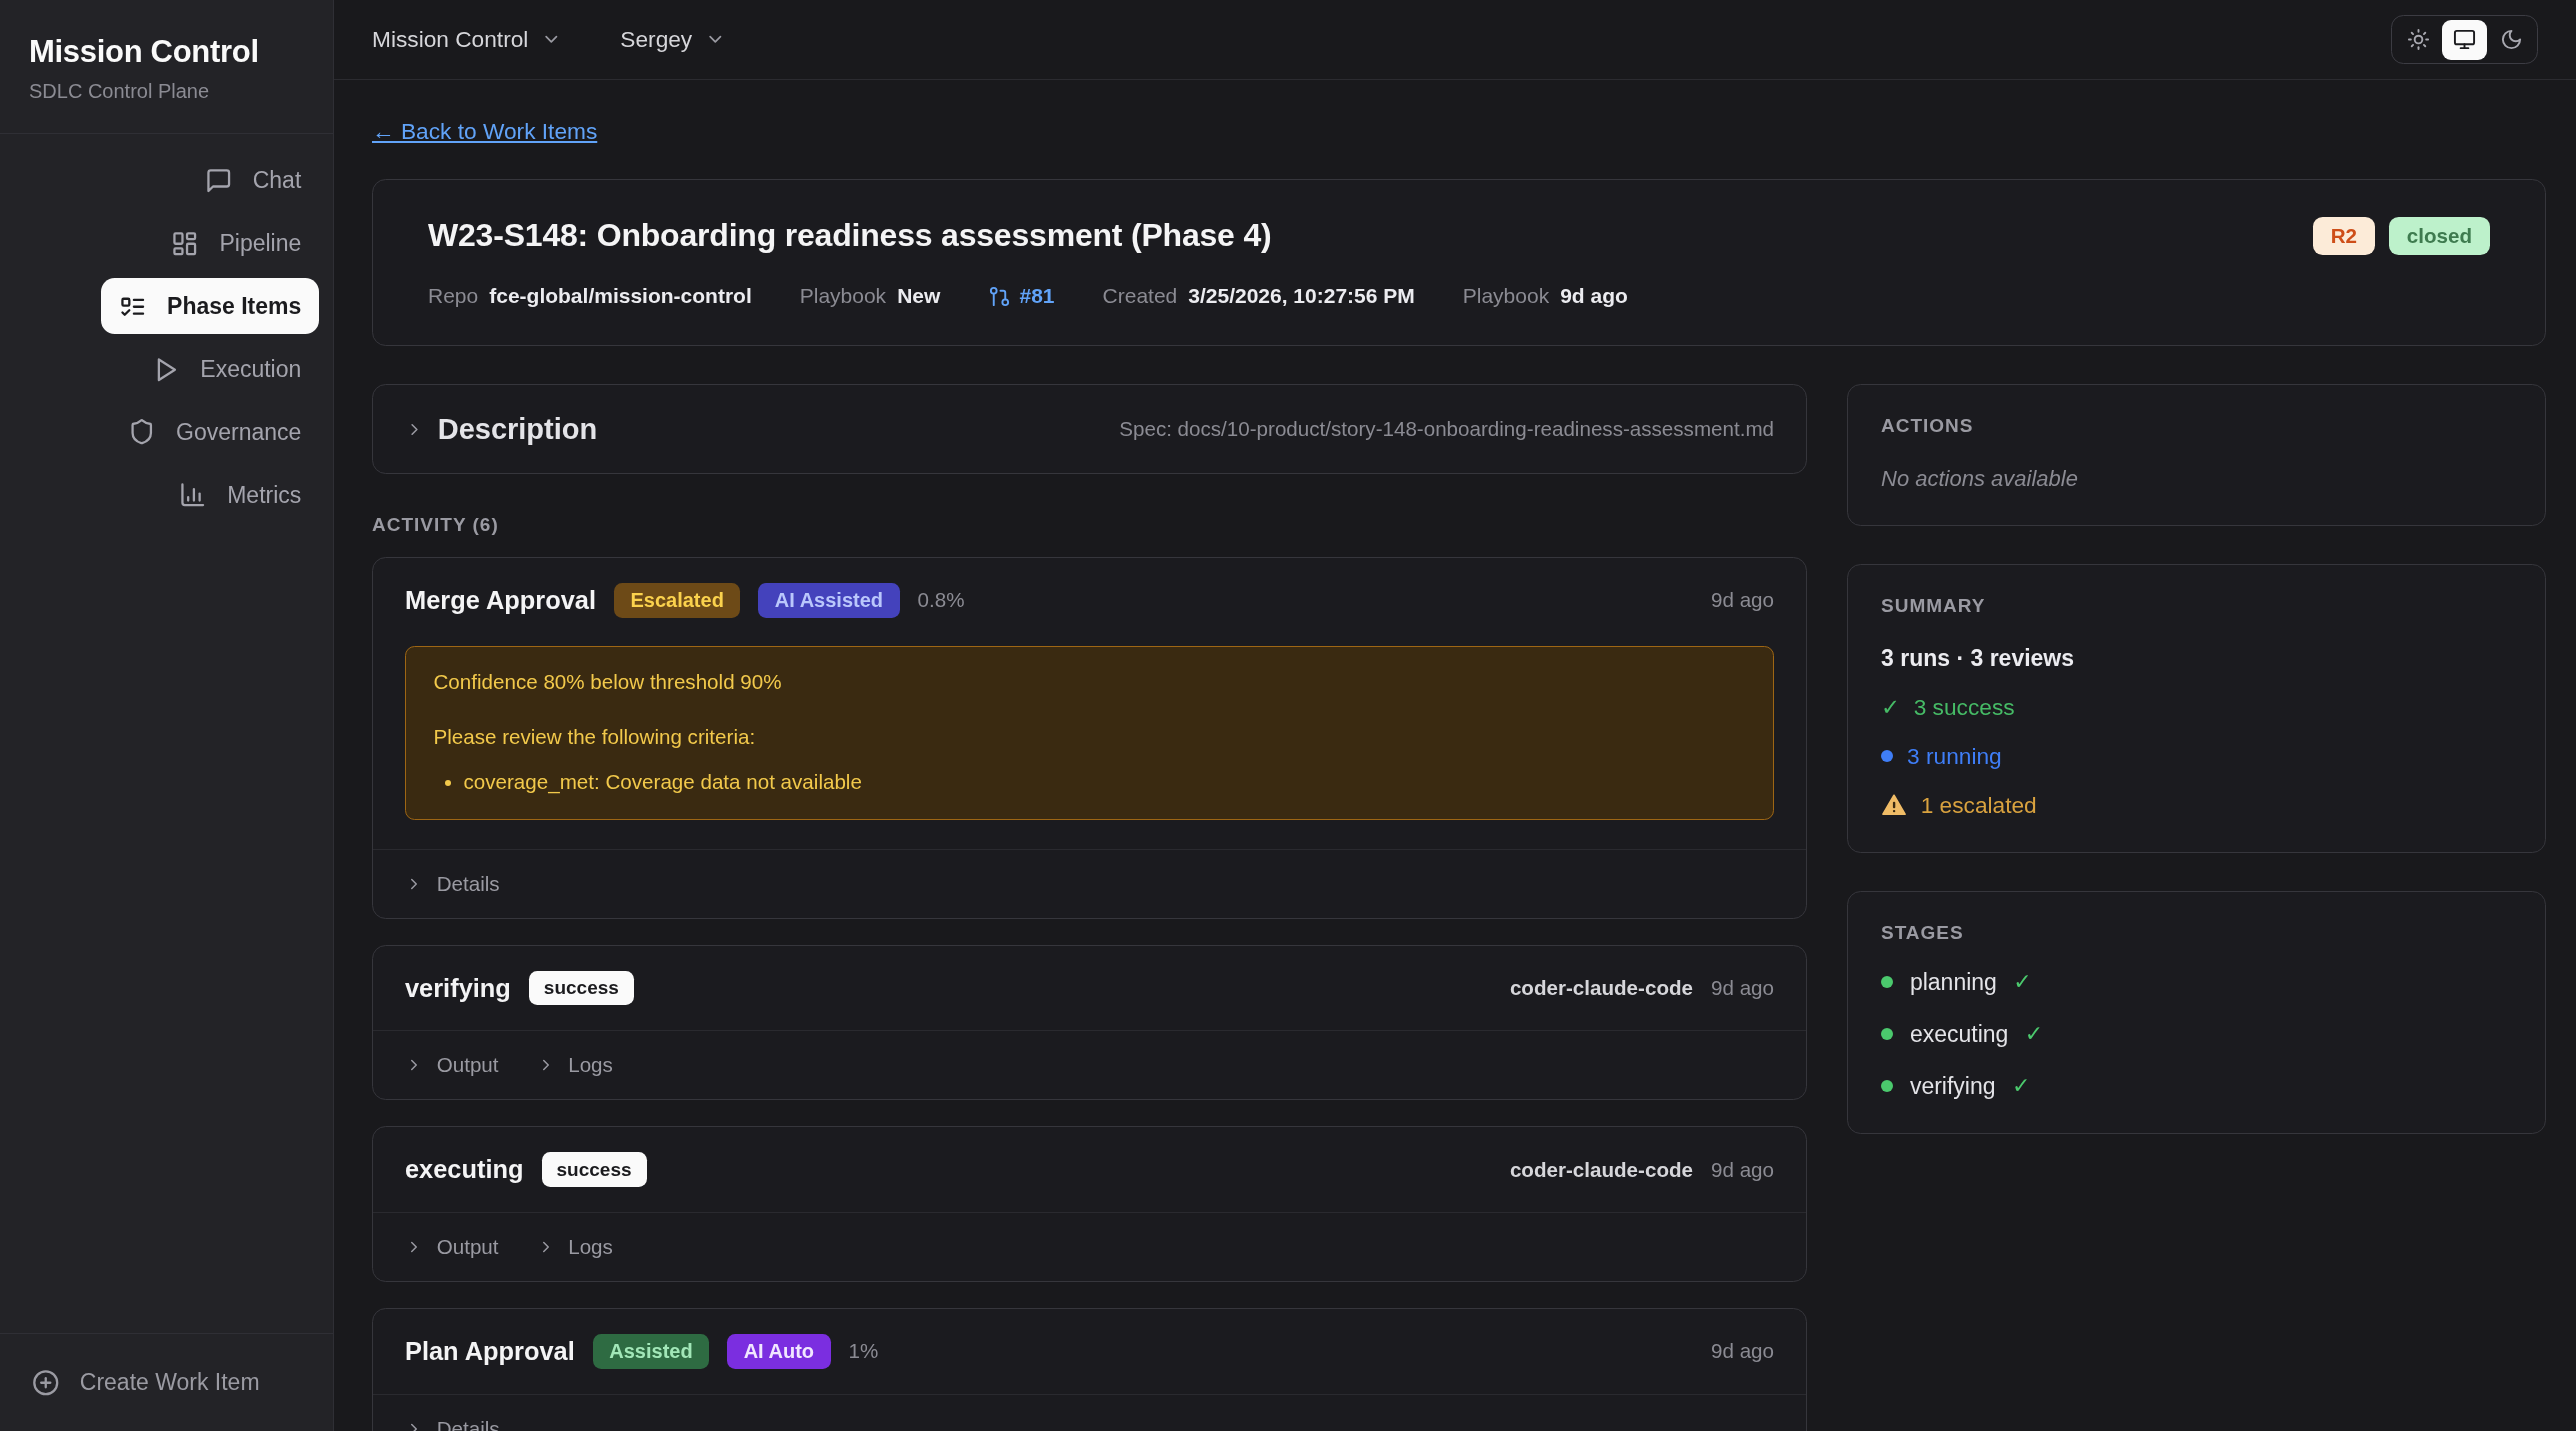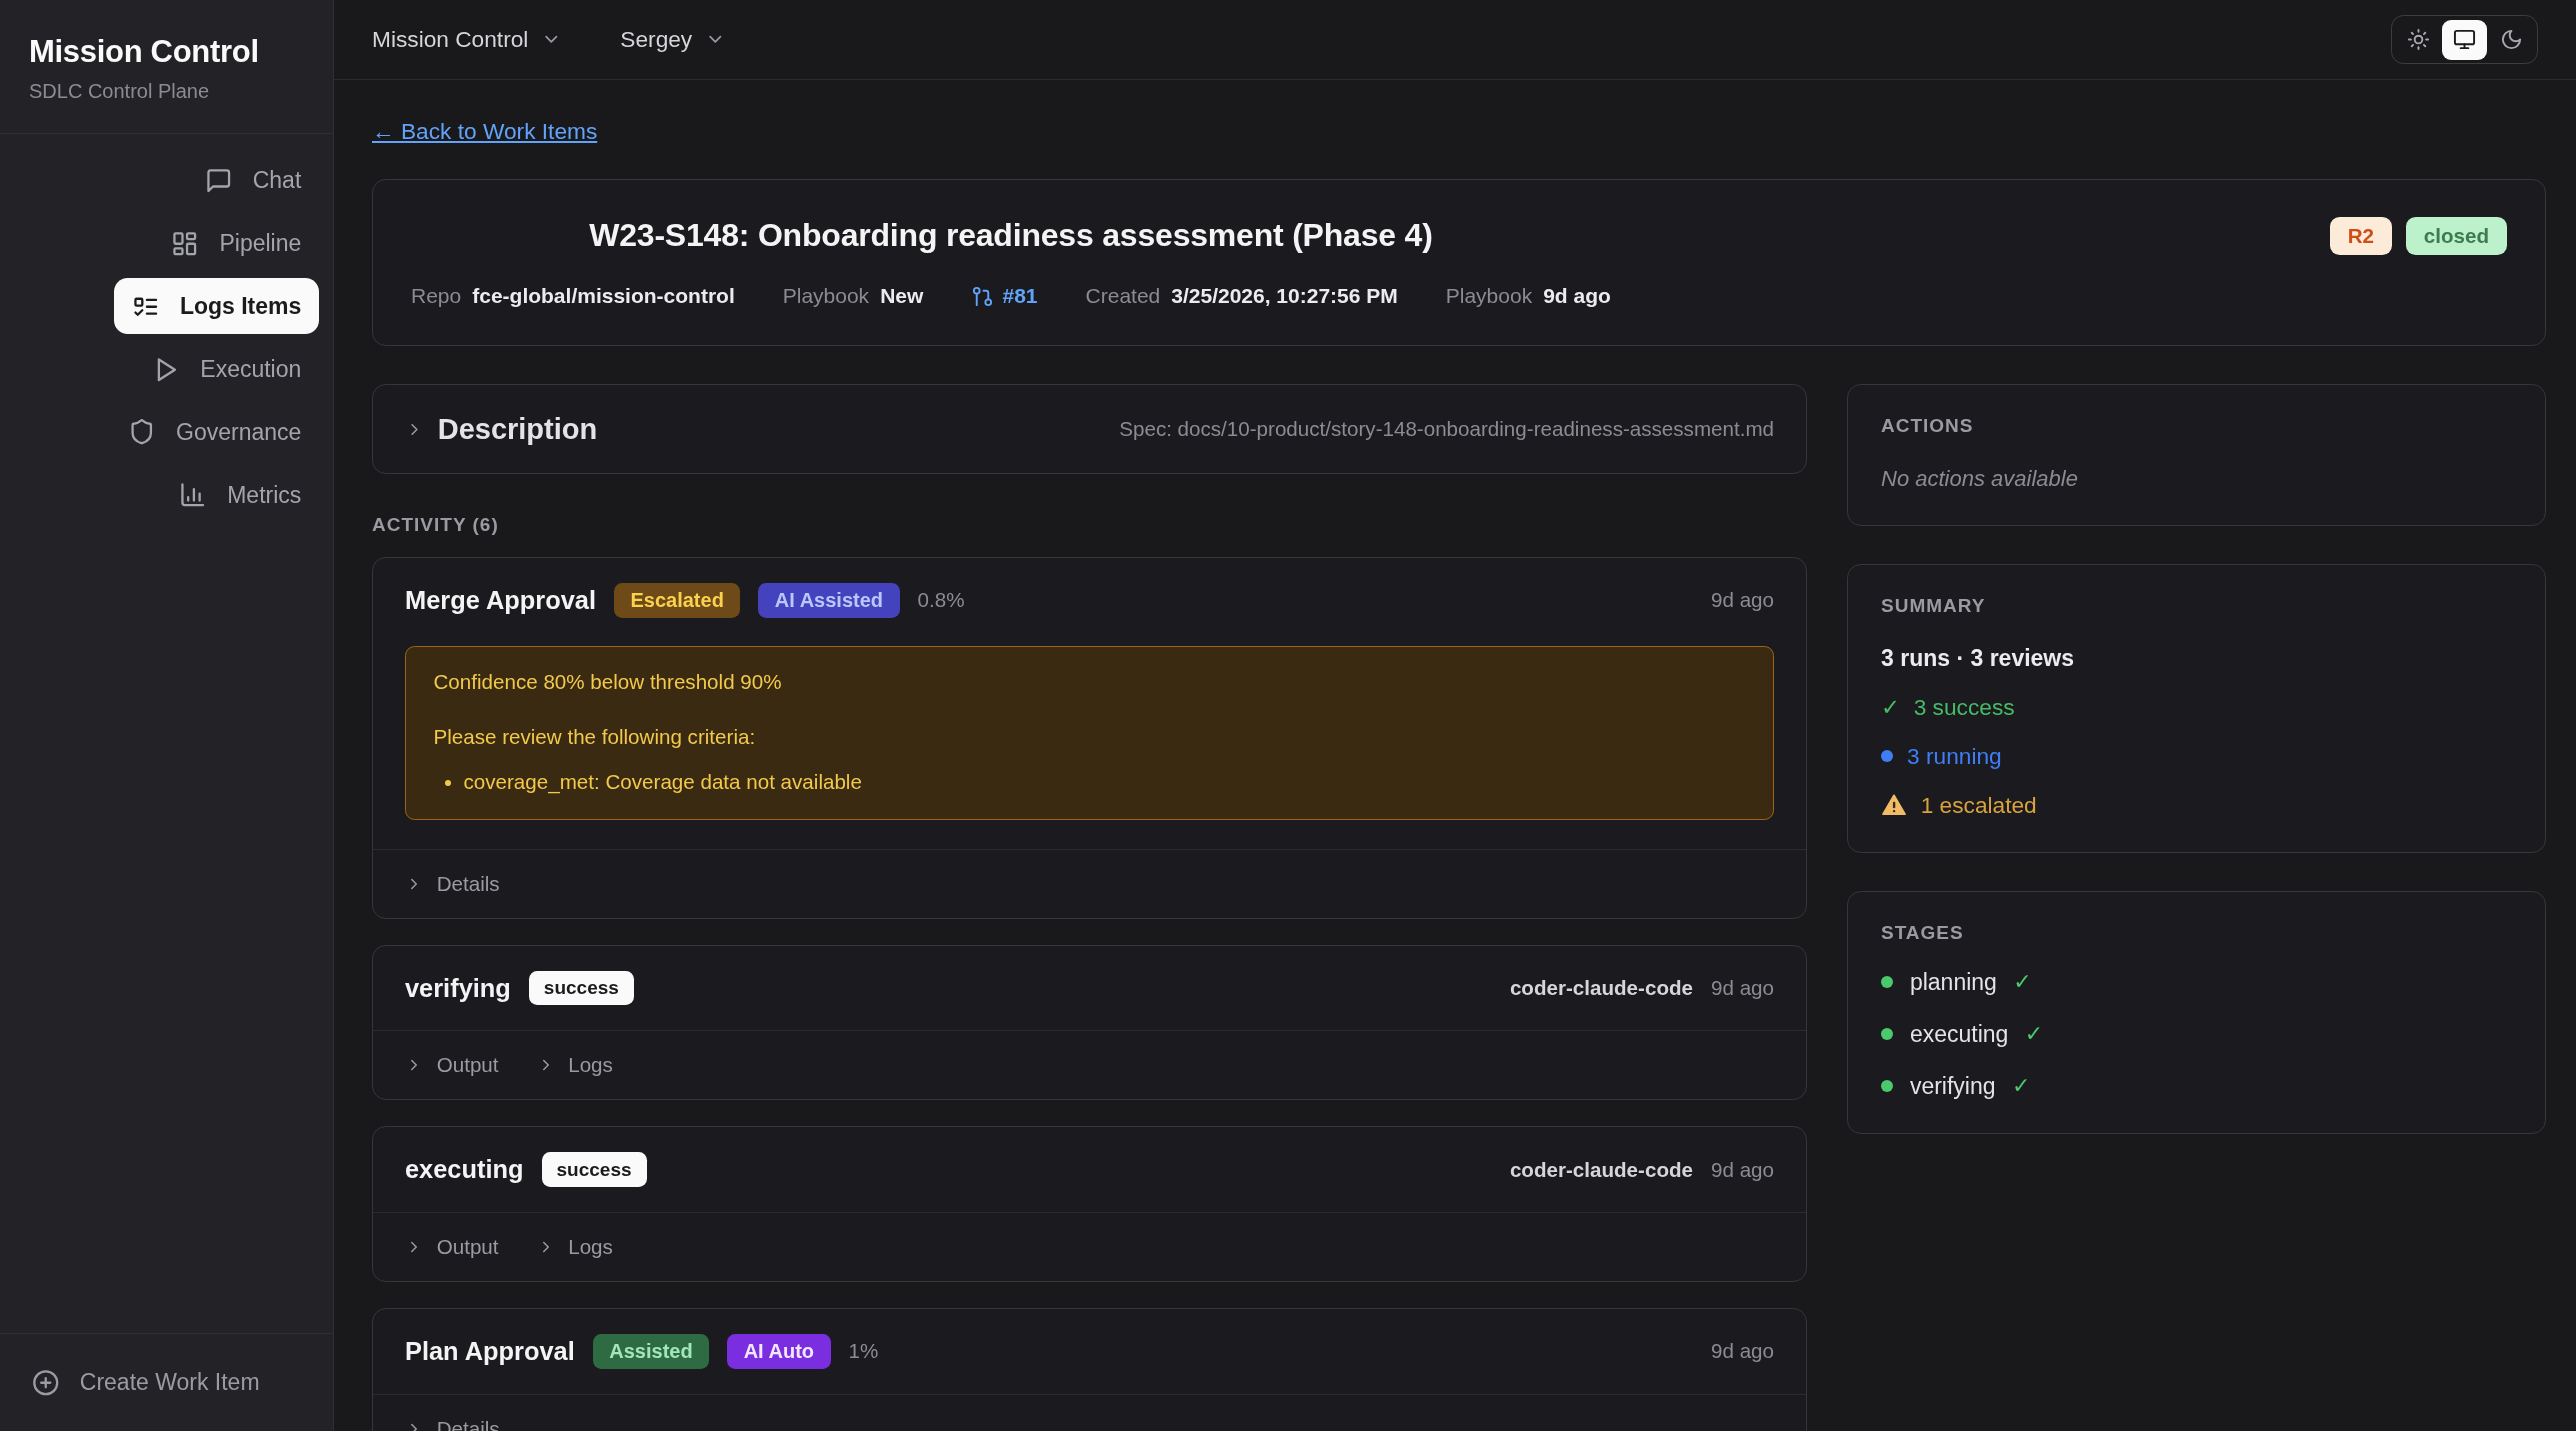--- a/index.html
+++ b/index.html
@@ -32,21 +32,21 @@
   .theme-btn{width:45px;height:40px;display:flex;align-items:center;justify-content:center;background:none;border:none;border-radius:9px;color:#a8a8b0;cursor:pointer;}
   .theme-btn svg{width:23px;height:23px;}
   .theme-btn.active{background:#fafafa;color:#1b1b1e;}
 
   .content{flex:1;padding:38px 30px 0 38px;box-sizing:border-box;overflow:hidden;}
   .back-link{display:inline-block;color:#61a3f8;font-size:22.7px;text-decoration:underline;margin-bottom:34px;cursor:pointer;}
 
   .card{background:#1b1b1f;border:1.4px solid #36363c;border-radius:13.7px;box-sizing:border-box;}
 
   
-  .header-card{display:flex;justify-content:space-between;align-items:flex-start;padding:37px 38px;text-align:center;}
+  .header-card{display:flex;justify-content:space-between;align-items:flex-start;padding:37px 55px;}
   .wi-title{margin:0;font-size:32px;font-weight:bold;letter-spacing:-0.2px;color:#f4f4f5;}
   .meta-row{display:flex;align-items:center;gap:48px;margin-top:30px;font-size:21px;flex-wrap:wrap;}
   .meta{color:#8b8b93;display:flex;gap:11px;align-items:center;white-space:nowrap;}
   .mv{color:#ececf0;font-weight:600;}
   .pr-link{display:flex;align-items:center;gap:8.2px;color:#61a3f8;text-decoration:none;font-weight:600;cursor:pointer;white-space:nowrap;}
   .pr-link svg{width:23px;height:23px;}
   .hc-badges{display:flex;gap:13.7px;flex-shrink:0;}
   .badge{display:inline-flex;align-items:center;font-weight:600;white-space:nowrap;}
   .badge-r2{background:#fcebd8;color:#ce4e18;font-size:20.6px;padding:6.9px 18px;border-radius:9.6px;}
   .badge-closed{background:#bdf1cb;color:#3e7b4f;font-size:20.6px;padding:6.9px 18px;border-radius:9.6px;}
@@ -132,21 +132,21 @@
       <button class="sb-item active">
         <span class="icon">
             <svg viewBox="0 0 24 24" fill="none" stroke="currentColor" stroke-width="2" stroke-linecap="round" stroke-linejoin="round">
               <rect x="3" y="5" width="6" height="6" rx="1"></rect>
               <path d="m3 17 2 2 4-4"></path>
               <path d="M13 6h8"></path>
               <path d="M13 12h8"></path>
               <path d="M13 18h8"></path>
             </svg>
           </span>
-        <span>Logs Items</span>
+        <span>Phase Items</span>
       </button>
       <button class="sb-item">
         <span class="icon">
             <svg viewBox="0 0 24 24" fill="none" stroke="currentColor" stroke-width="2" stroke-linecap="round" stroke-linejoin="round">
               <polygon points="6 3 20 12 6 21 6 3"></polygon>
             </svg>
           </span>
         <span>Execution</span>
       </button>
       <button class="sb-item">

